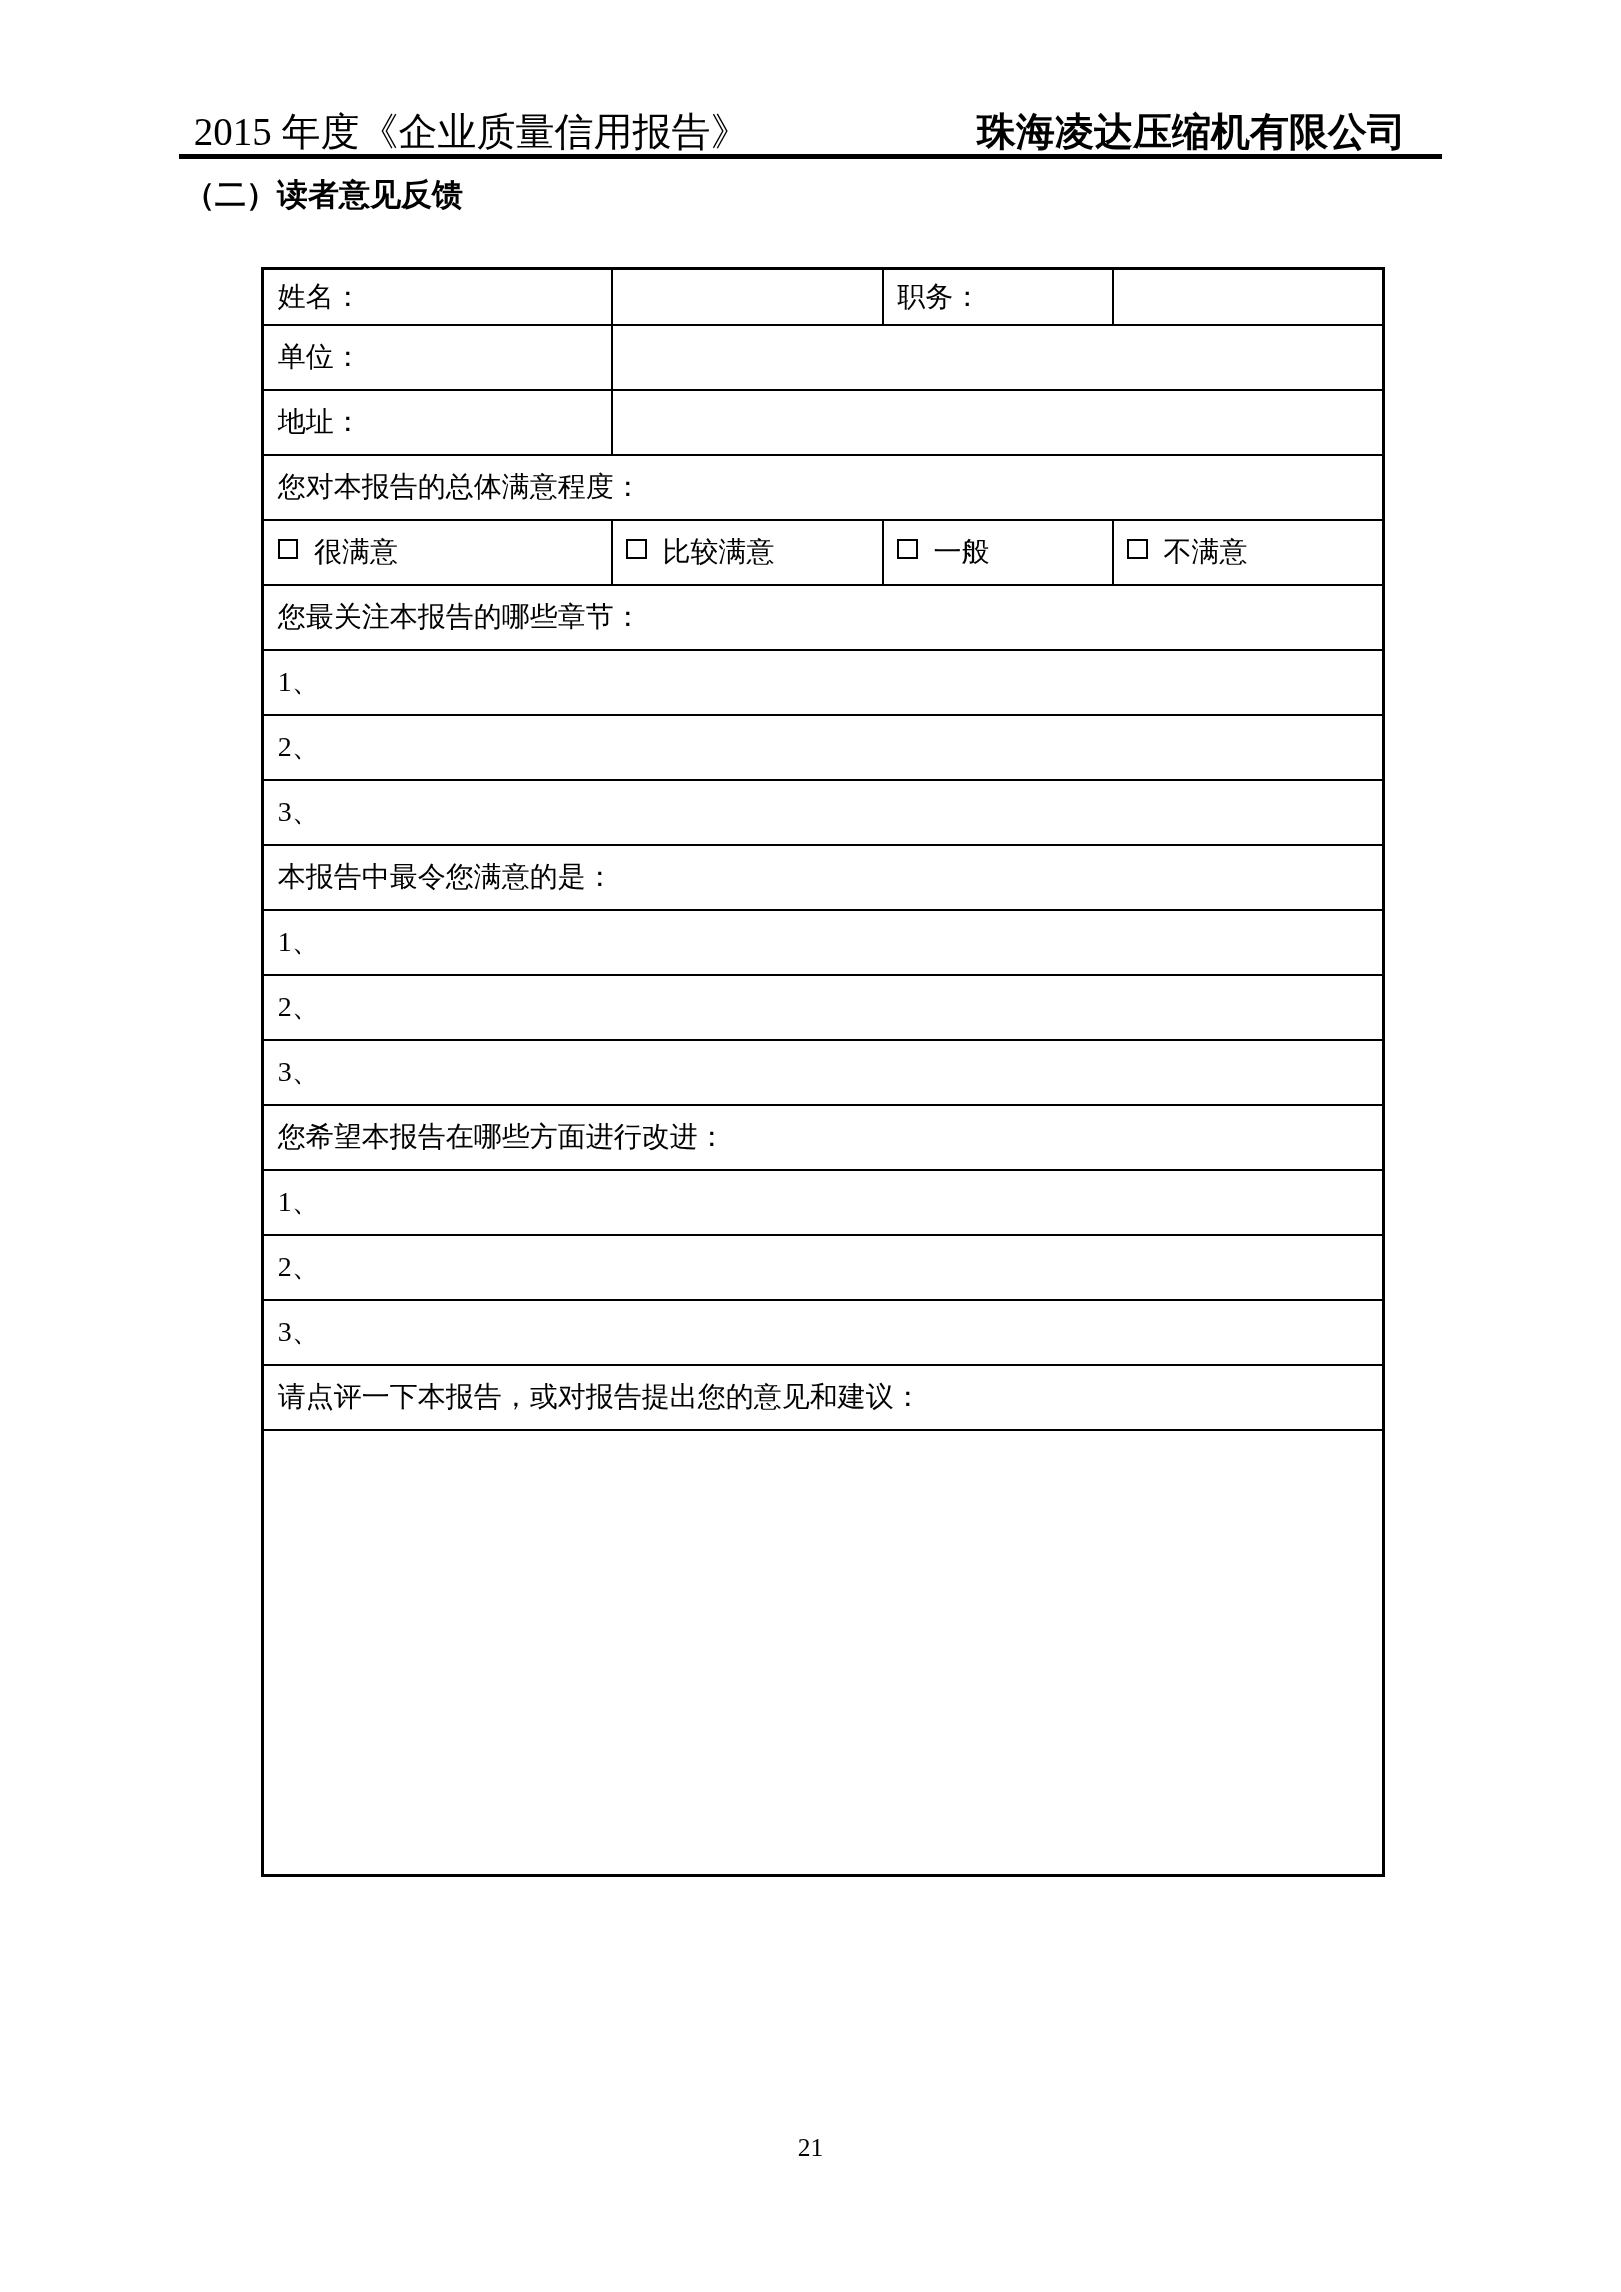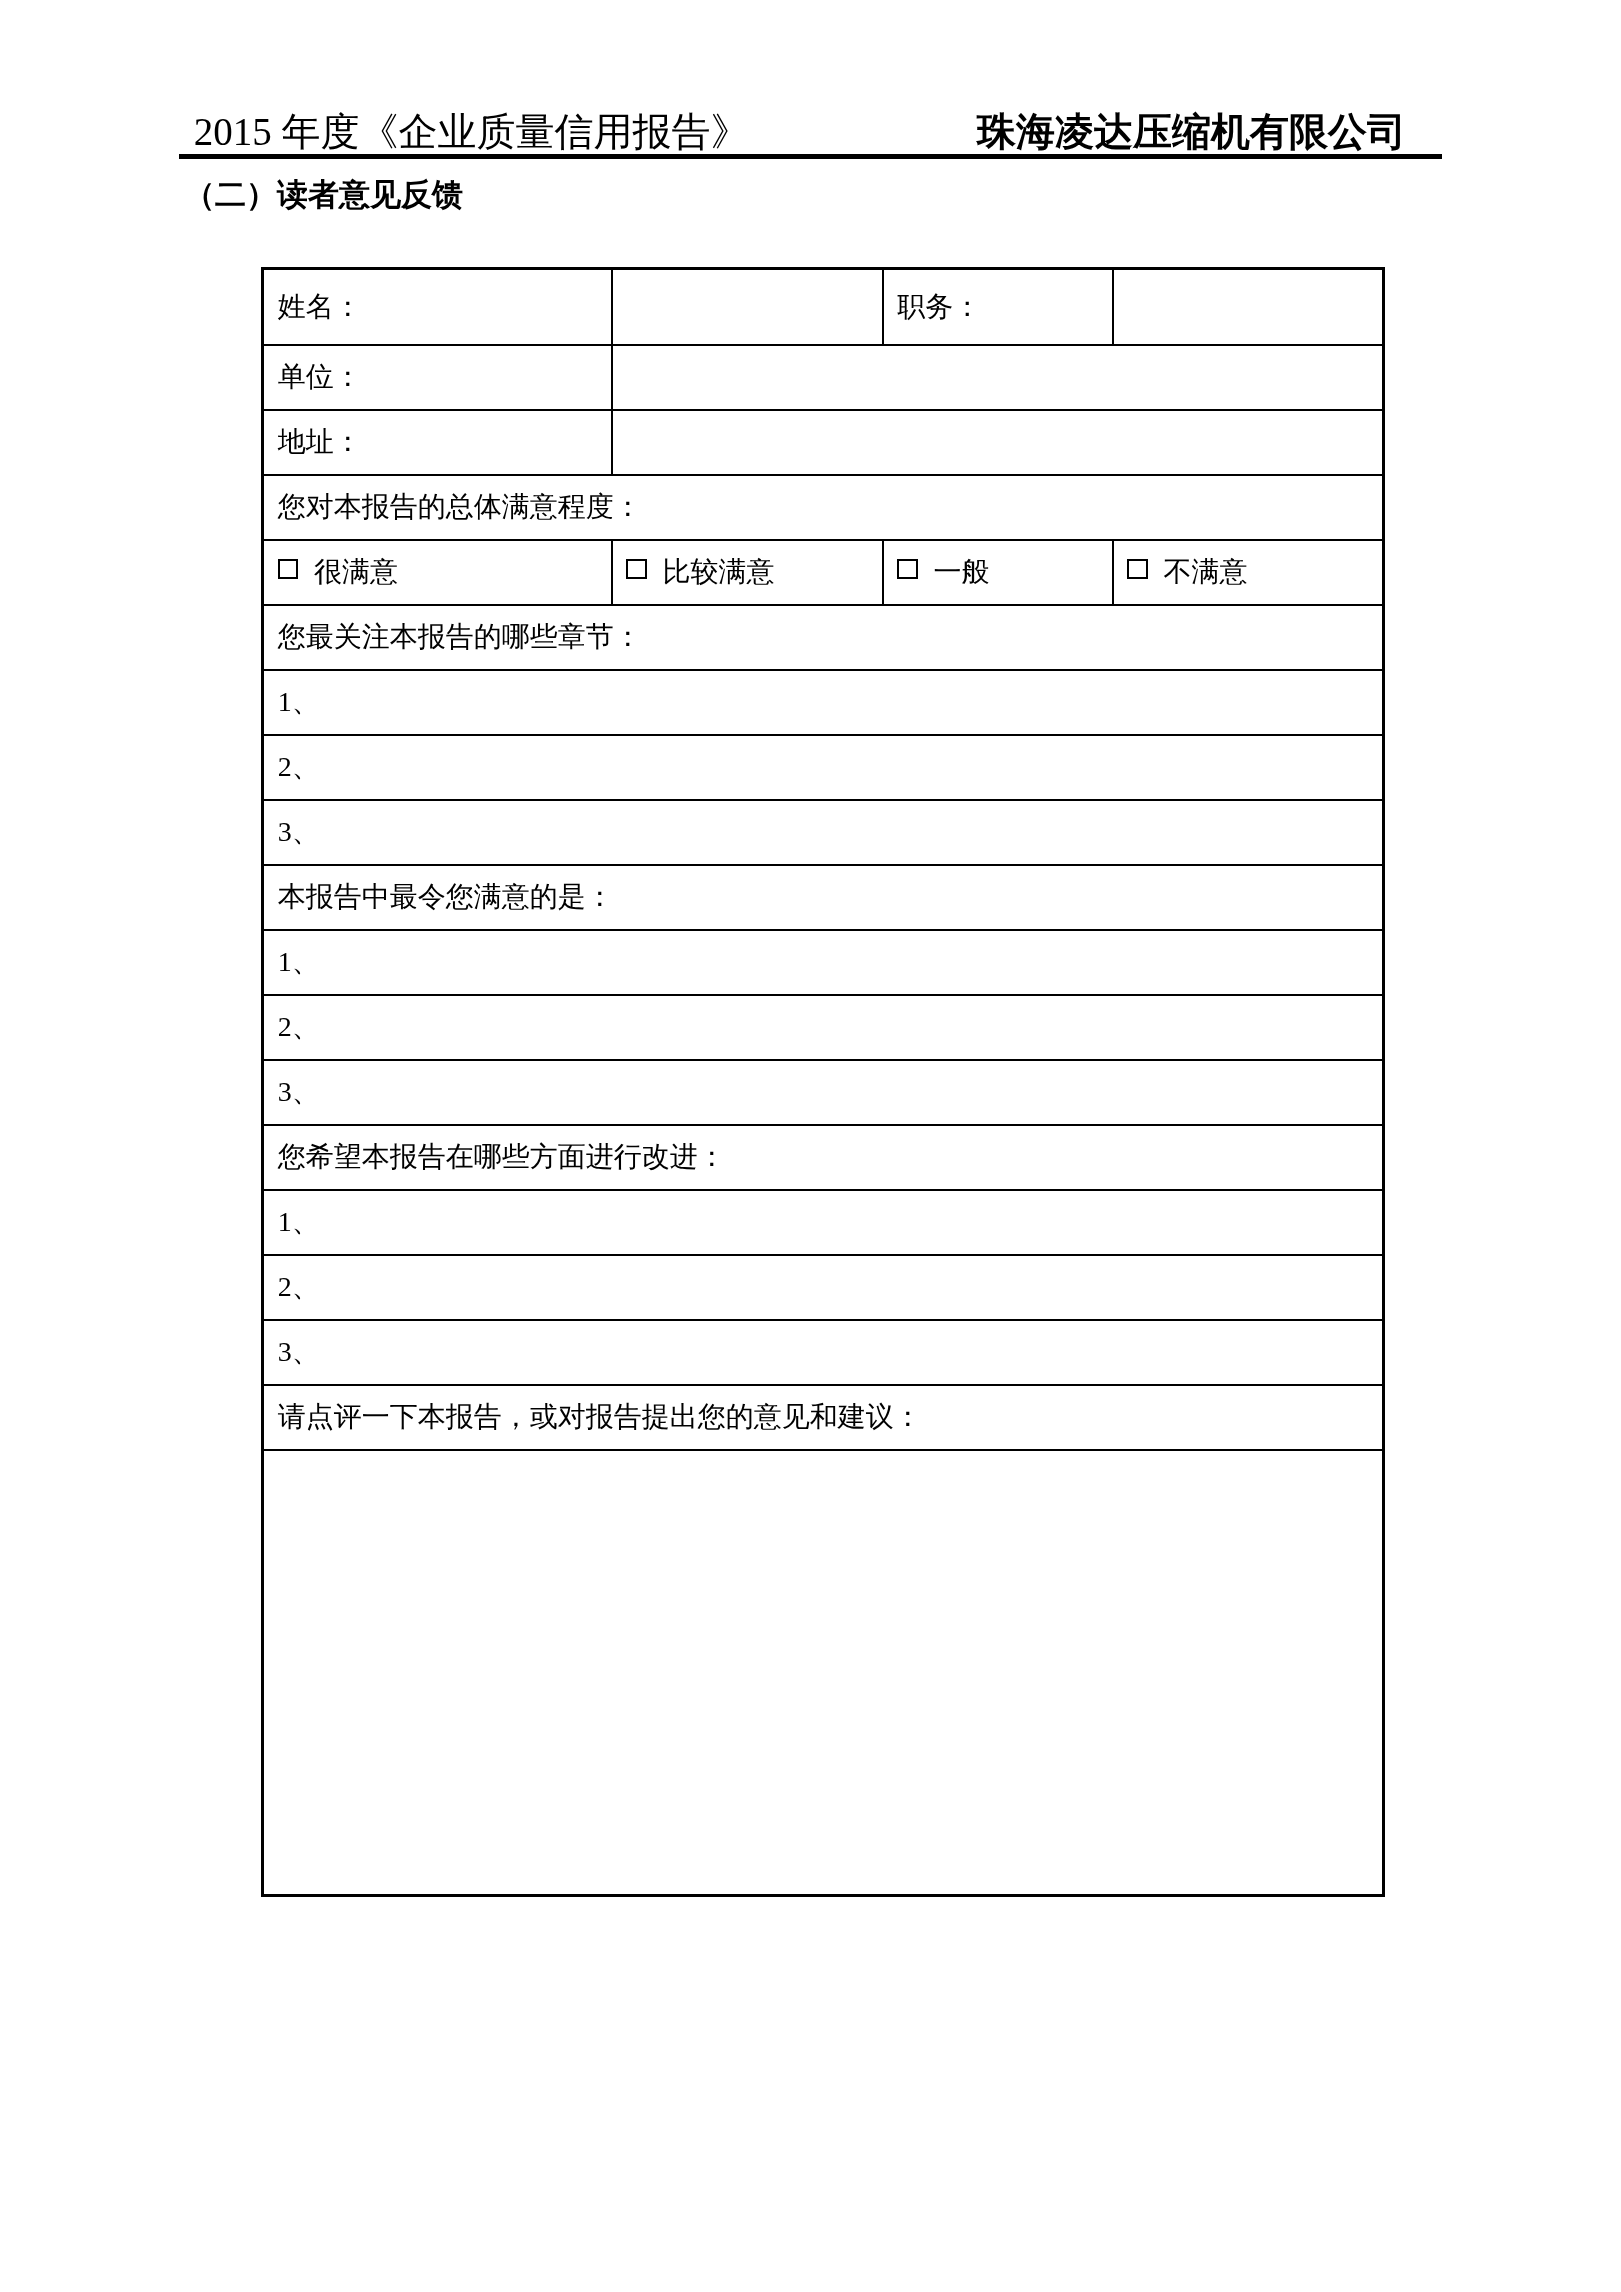--- a/index.html
+++ b/index.html
@@ -60,21 +60,21 @@
     border: 3.9px solid #000;
     font-size: 28px;
   }
   table.form-table td {
     border: 2.9px solid #000;
     vertical-align: middle;
     padding: 0 0 0 13.7px;
     overflow: hidden;
     white-space: nowrap;
   }
-  tr.row-first  td { height: 76px; }
+  tr.row-first  td { height: 56px; }
   tr.row-std    td { height: 65px; }
   tr.row-big    td { height: 446px; vertical-align: top; }
 
   .cbx {
     display: inline-block;
     width: 20.6px;
     height: 20.6px;
     border: 2px solid #000;
     margin-right: 15.7px;
     vertical-align: middle;
@@ -193,15 +193,16 @@
       <tr class="row-std">
         <td colspan="4">请点评一下本报告，或对报告提出您的意见和建议：</td>
       </tr>
 
       <tr class="row-big">
         <td colspan="4"></td>
       </tr>
     </tbody>
   </table>
 
+  <div class="page-number">21</div>
 
 </div>
 
 
 </body></html>

